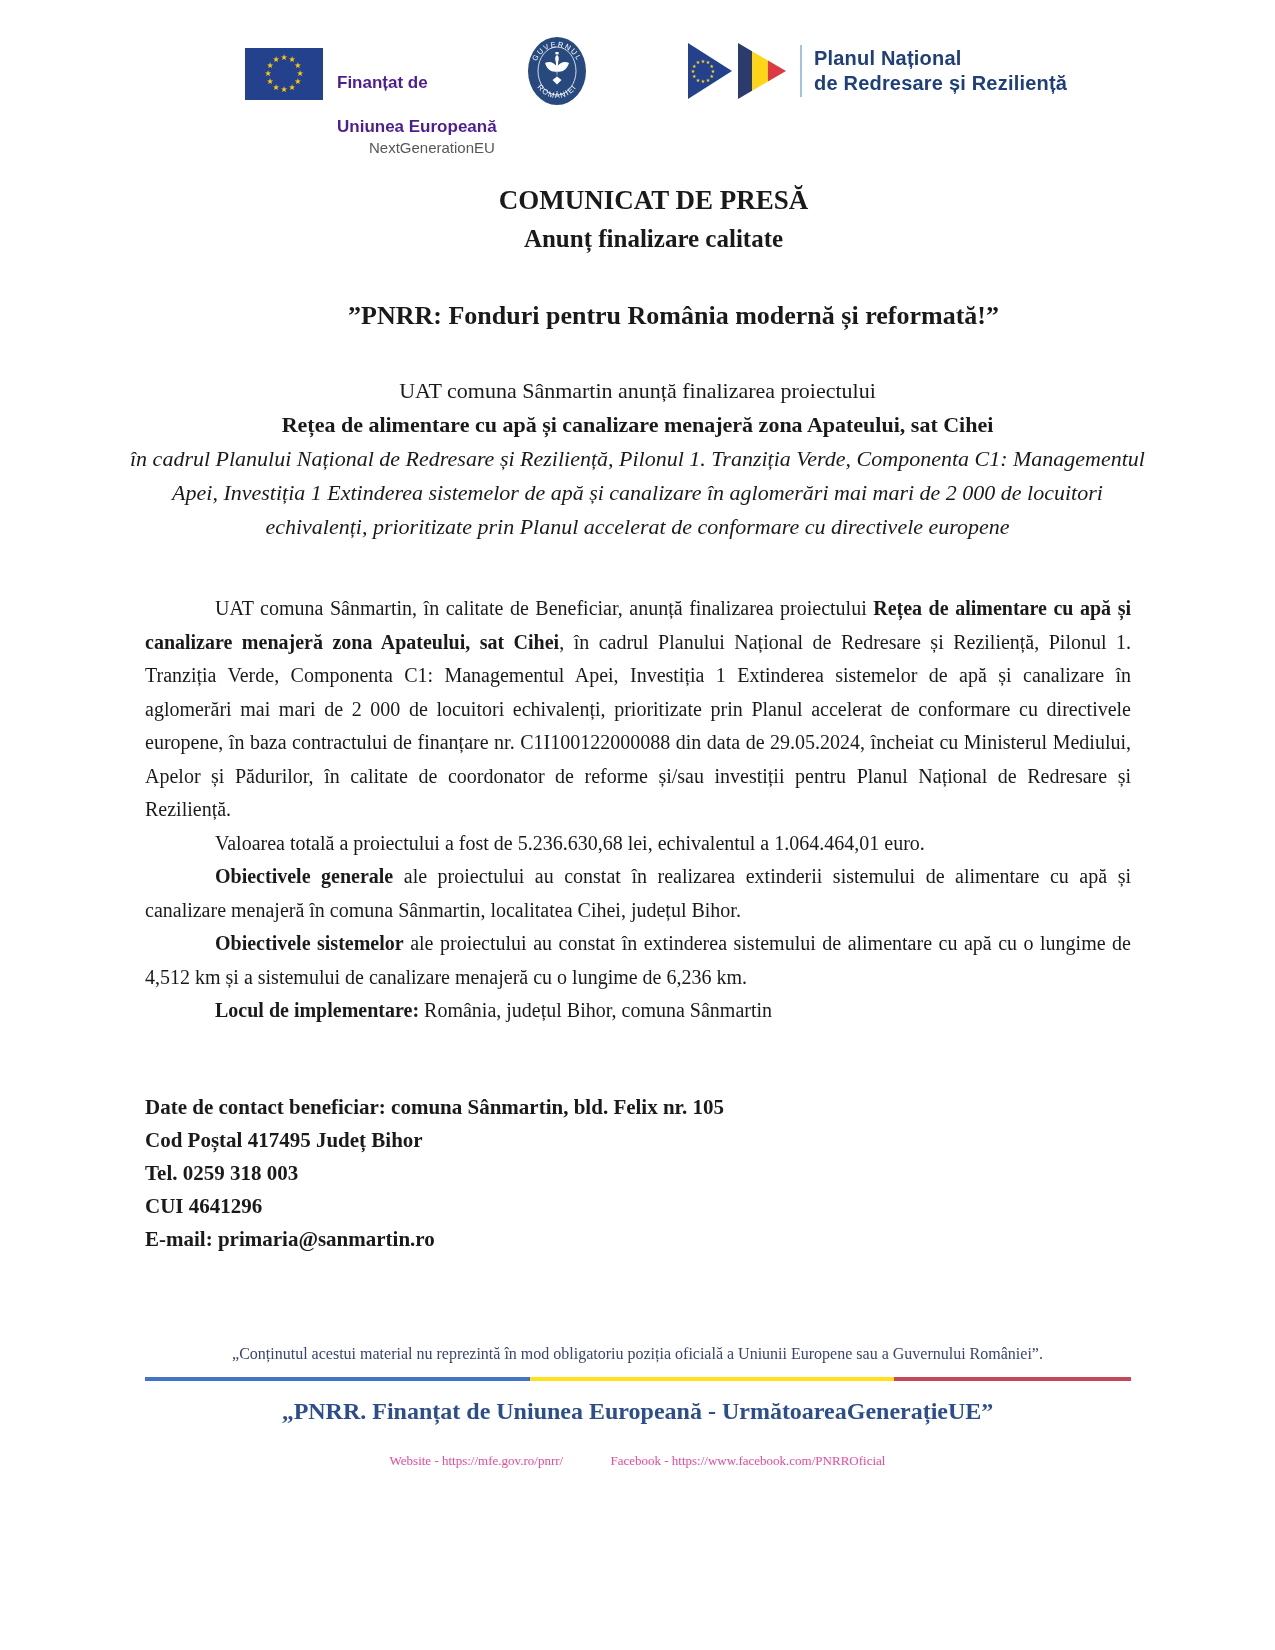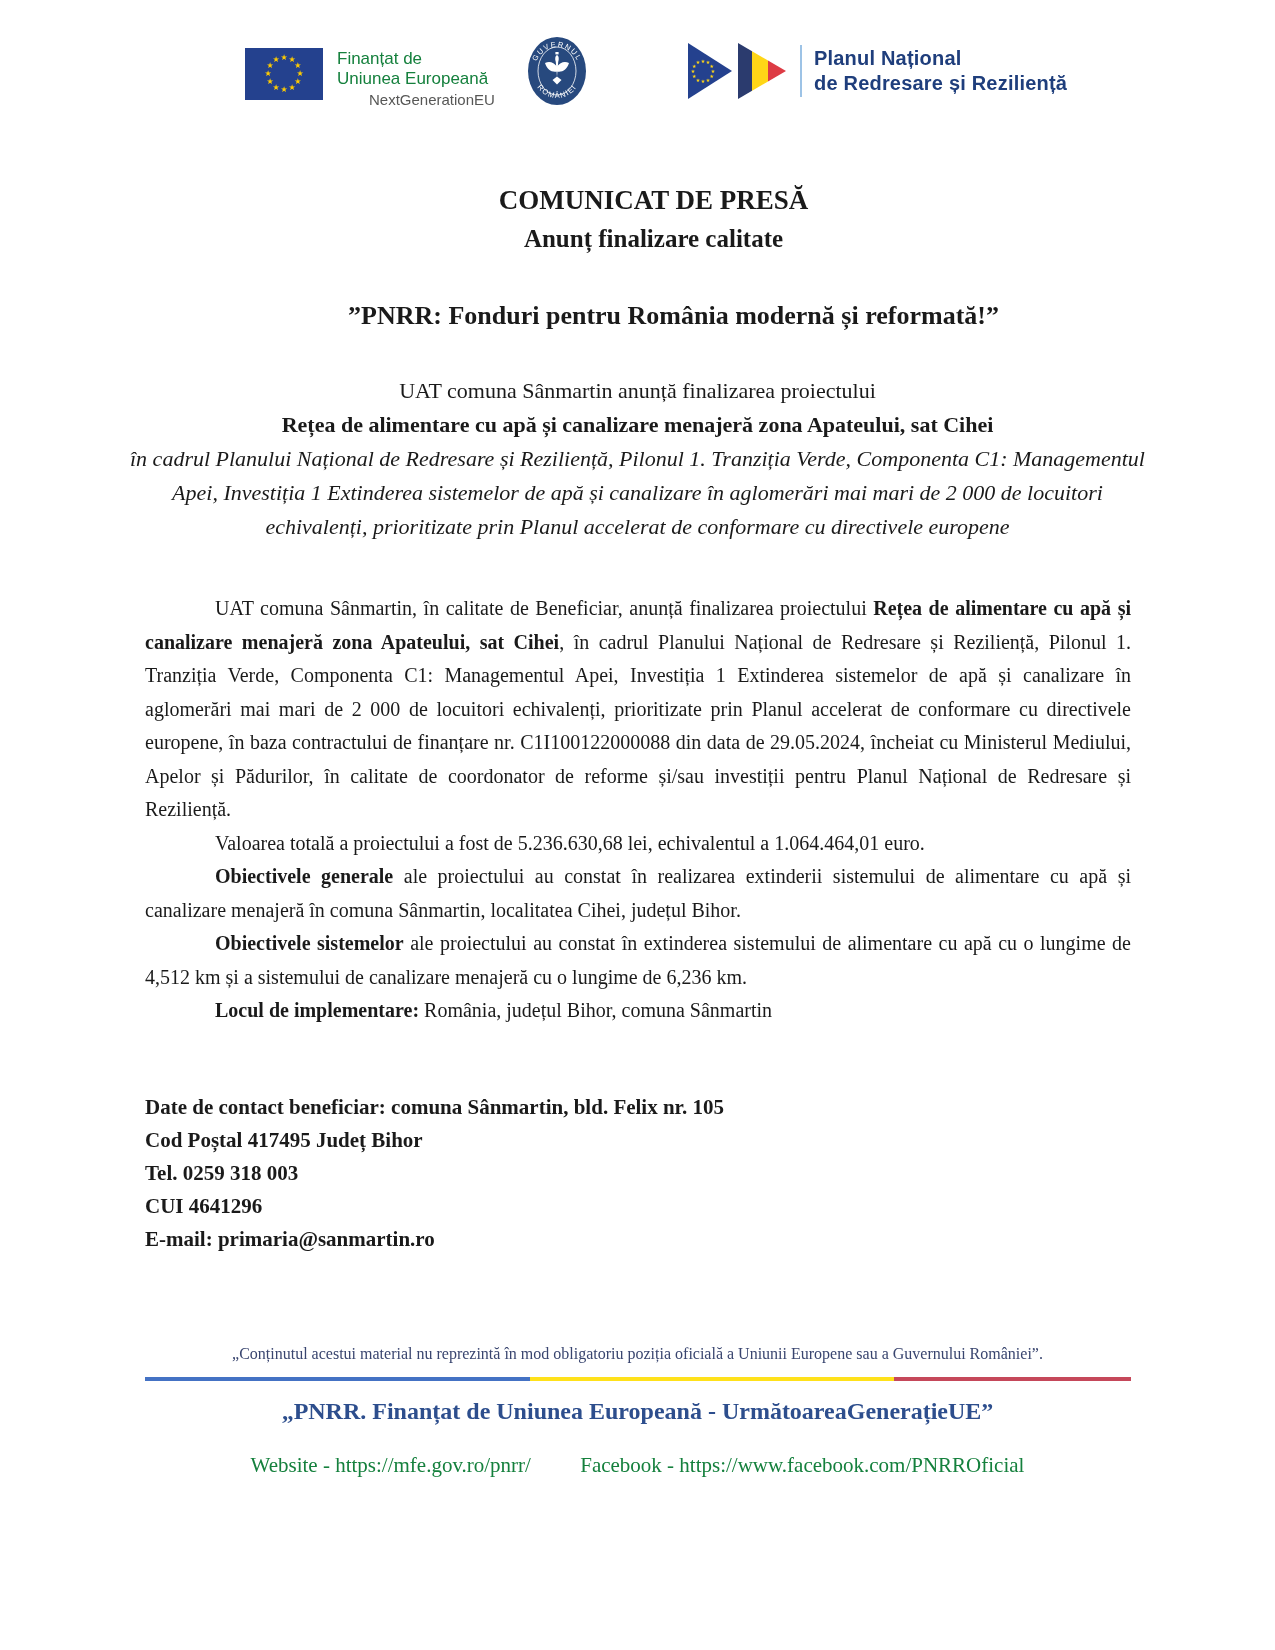--- a/index.html
+++ b/index.html
@@ -4,21 +4,21 @@
 <style>
   html,body{margin:0;padding:0;background:#ffffff;}
   .page{position:relative;width:1275px;height:1650px;background:#ffffff;overflow:hidden;
         font-family:"Liberation Serif",serif;color:#1a1a1a;}
 
   
   .eu-logo{position:absolute;left:245px;top:48px;display:flex;align-items:flex-start;}
   .eu-flag{position:relative;width:78px;height:52px;background:#24418E;flex:0 0 auto;}
   .ring-star{position:absolute;transform:translate(-50%,-50%);line-height:1;}
   .eu-logo-text{margin-left:14px;font-family:"Liberation Sans",sans-serif;padding-top:1px;}
-  .eu-logo-text .l1,.eu-logo-text .l2{font-size:17px;font-weight:normal;color:#15803d;line-height:20px;}
+  .eu-logo-text .l1,.eu-logo-text .l2{font-size:17px;font-weight:bold;color:#4c1d95;line-height:20px;margin-top:24px;}
   .eu-logo-text .l3{font-size:15px;font-weight:400;color:#575756;line-height:21px;margin-left:32px;}
 
   .gov-seal{position:absolute;left:526px;top:34px;}
 
   .pnrr-logo{position:absolute;left:688px;top:42px;display:flex;align-items:center;}
   .pnrr-tri-wrap{position:relative;width:98px;height:58px;}
   .star-layer{position:absolute;left:0;top:0;width:100%;height:100%;pointer-events:none;}
   .pnrr-sep{height:52px;border-left:2px solid #9DC3E6;margin-left:14px;}
   .pnrr-text{margin-left:12px;font-family:"Liberation Sans",sans-serif;font-weight:bold;
              color:#1F3E7C;font-size:20px;line-height:25px;letter-spacing:.2px;}
@@ -49,21 +49,21 @@
   
   .disclaimer{position:absolute;top:1345px;left:0;width:100%;text-align:center;
               font-size:16px;color:#39456F;}
   .divider{position:absolute;top:1377px;left:145px;width:986px;height:4px;display:flex;}
   .divider .seg-blue{width:39%;background:#4472C4;}
   .divider .seg-yellow{width:37%;background:#FFE11A;}
   .divider .seg-red{width:24%;background:#C5485A;}
   .footer-slogan{position:absolute;top:1398px;left:0;width:100%;text-align:center;
                  font-size:24px;font-weight:bold;color:#2D4E8D;}
   .footer-links{position:absolute;top:1453px;left:0;width:100%;text-align:center;
-                font-size:21px;color:#15803d;}
+                font-size:13px;color:#ec4899;}
   .footer-links span{margin:0 22px;}
 </style>
 </head>
 <body>
 
 <div class="page">
 
   <div class="eu-logo">
     <div class="eu-flag">
         <span class="ring-star" style="left: 39px; top: 10px; font-size: 8px; color: rgb(255, 204, 0);">★</span>

